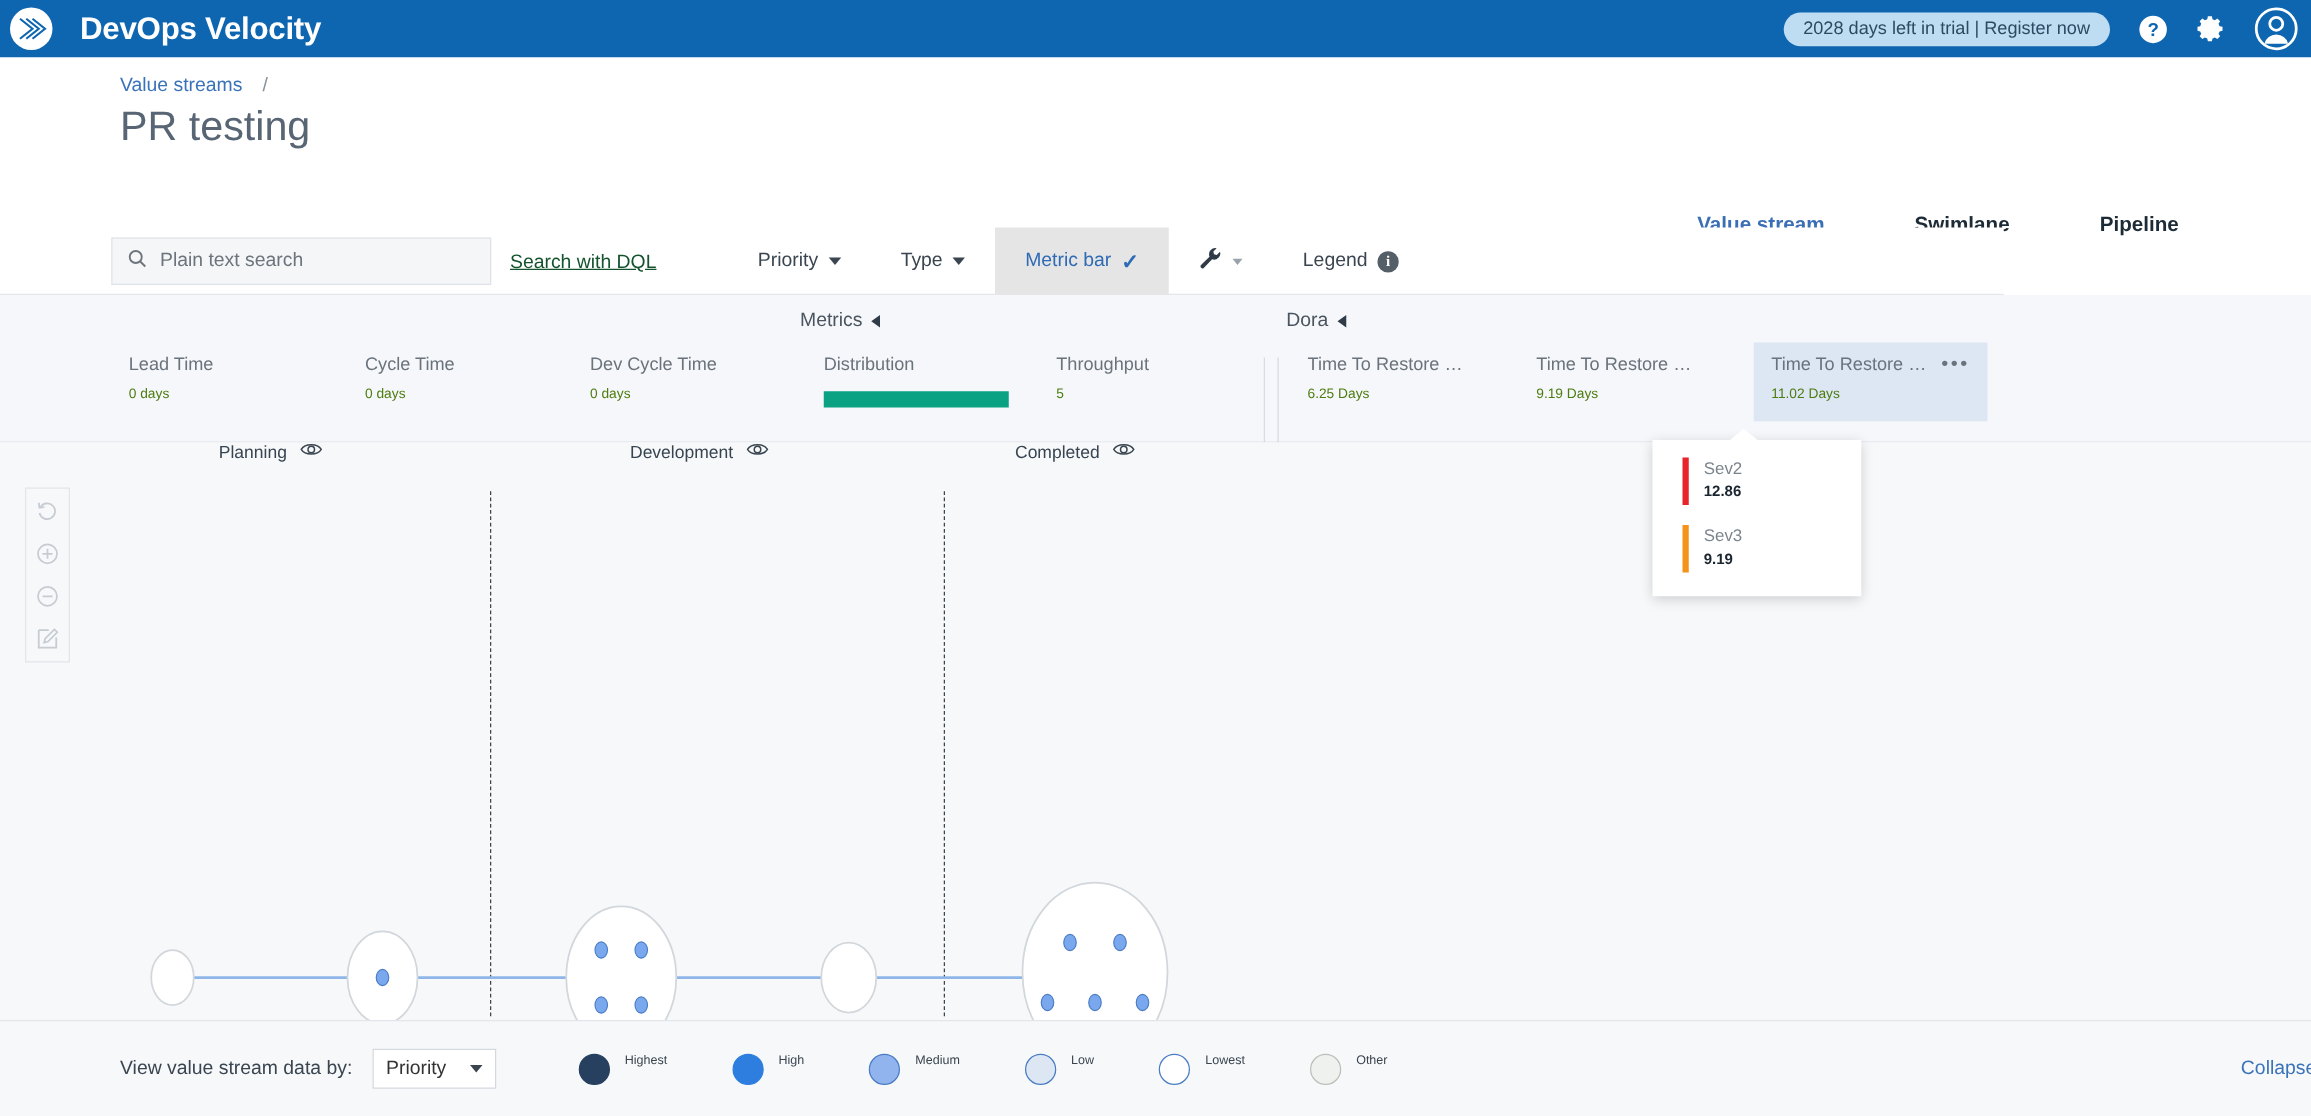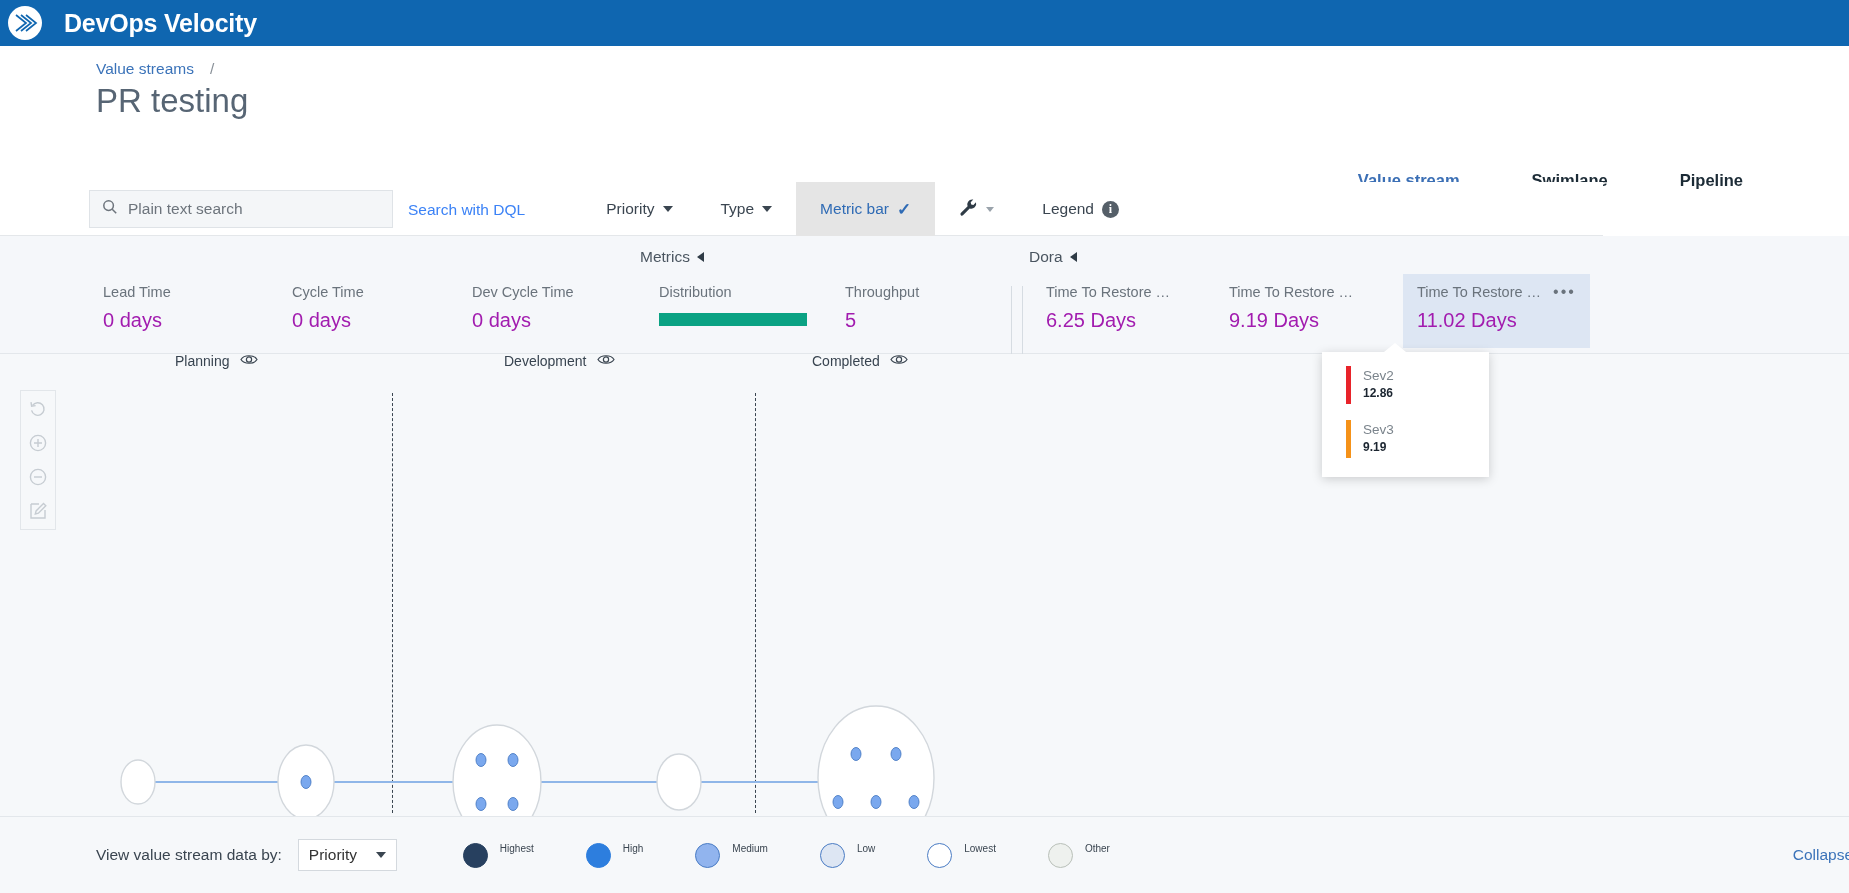--- a/index.html
+++ b/index.html
@@ -69,21 +69,21 @@
     display:flex; align-items:center; gap:10px; padding:0 12px;
   }
   .search-icon { flex:0 0 16px; }
   .search-input {
     border:none; outline:none; background:transparent;
     font-family:inherit; font-size:15.5px; color:#333; width:100%;
   }
   .search-input::placeholder { color:#6d747c; }
   .dql-link {
     position:absolute; left:408px; top:19px;
-    font-size:15.5px; color:#3b82f6; cursor:pointer; white-space:nowrap;
+    font-size:15.5px; color:#14532d; cursor:pointer; white-space:nowrap;text-decoration:underline;
   }
   .filter-actions {
     position:absolute; right:460px; top:0; height:54px; display:flex; align-items:stretch;
   }
   .fa-item {
     display:flex; align-items:center; gap:8px; padding:0 24px;
     font-size:15.5px; color:#3a4550; cursor:pointer; white-space:nowrap;
   }
   .fa-item.active { color:#2f6bb5; background:#e5e5e5; }
   .caret-down {
@@ -115,21 +115,21 @@
     border-right:7px solid #2f3b46;
   }
   .metric {
     position:absolute; top:48px;
   }
   .metric.sel { background:#dde6f3; padding:10px 14px 16px; top:38px; }
   .metric-label {
     font-size:14.5px; color:#6a737c; white-space:nowrap;
     display:flex; align-items:center; gap:12px;
   }
-  .metric-value { font-size:20px; color:#a21caf; margin-top:9px; white-space:nowrap; }
+  .metric-value { font-size:11px; color:#4d7c0f; margin-top:9px; white-space:nowrap; }
   .dots { letter-spacing:2px; color:#6a737c; font-size:16px; line-height:10px;}
   .dist-bar { width:148px; height:13px; background:#0aa283; margin-top:13px; }
   .divider-v {
     position:absolute; top:50px; width:1px; height:68px; background:#d6dce2;
   }
   .add-metric {
     position:absolute; left:1621px; top:288px; width:27px; height:27px;
     border-radius:50%; background:#5b6672; color:#fff;
     display:flex; align-items:center; justify-content:center; cursor:pointer;
   }
@@ -205,20 +205,42 @@
           <circle cx="19" cy="19" r="17" fill="#ffffff"></circle>
           <g fill="none" stroke="#0f66b0" stroke-width="1.7">
             <path d="M10 11 L20 19 L10 27"></path>
             <path d="M15 11 L25 19 L15 27"></path>
             <path d="M20 11 L30 19 L20 27"></path>
           </g>
         </svg>
       </span>
       <span class="brand-name">DevOps Velocity</span>
     </div>
+    <div class="topbar-right">
+      <span class="trial-pill">2028 days left in trial | Register now</span>
+      <span class="icon-btn">
+        <svg class="help-icon" width="25" height="25" viewBox="0 0 25 25">
+          <circle cx="12.5" cy="12.5" r="11" fill="#ffffff"></circle>
+          <text x="12.5" y="18" text-anchor="middle" font-size="15" font-weight="bold" fill="#0f66b0" font-family="Liberation Sans, sans-serif">?</text>
+        </svg>
+      </span>
+      <span class="icon-btn">
+        <svg class="gear-icon" width="24" height="24" viewBox="0 0 24 24" fill="#ffffff">
+          <path d="M12 8.3a3.7 3.7 0 1 0 0 7.4 3.7 3.7 0 0 0 0-7.4zm0 5.6a1.9 1.9 0 1 1 0-3.8 1.9 1.9 0 0 1 0 3.8z"></path>
+          <path d="M21 13.6v-3.2l-2.4-.5a7 7 0 0 0-.8-1.9l1.3-2-2.2-2.2-2 1.3a7 7 0 0 0-1.9-.8L12.5 2h-3.2l-.5 2.3a7 7 0 0 0-1.9.8l-2-1.3L2.7 6l1.3 2a7 7 0 0 0-.8 1.9L1 10.4v3.2l2.2.5c.2.7.5 1.3.8 1.9l-1.3 2 2.2 2.2 2-1.3c.6.4 1.2.6 1.9.8l.5 2.3h3.2l.5-2.3c.7-.2 1.3-.4 1.9-.8l2 1.3 2.2-2.2-1.3-2c.4-.6.6-1.2.8-1.9l2.4-.5z"></path>
+        </svg>
+      </span>
+      <span class="icon-btn">
+        <svg class="avatar-icon" width="36" height="36" viewBox="0 0 36 36">
+          <circle cx="18" cy="18" r="16" fill="none" stroke="#ffffff" stroke-width="2.2"></circle>
+          <circle cx="18" cy="14" r="5.2" fill="none" stroke="#ffffff" stroke-width="2.2"></circle>
+          <path d="M8.5 30a9.8 9.8 0 0 1 19 0z" fill="#ffffff"></path>
+        </svg>
+      </span>
+    </div>
   </div>
 
   <div class="header">
     <div class="breadcrumb">
       <a href="#">Value streams</a>
       <span class="sep">/</span>
     </div>
     <div class="page-title">PR testing</div>
     <div class="page-meta">
       <span>Created:</span>&nbsp;

